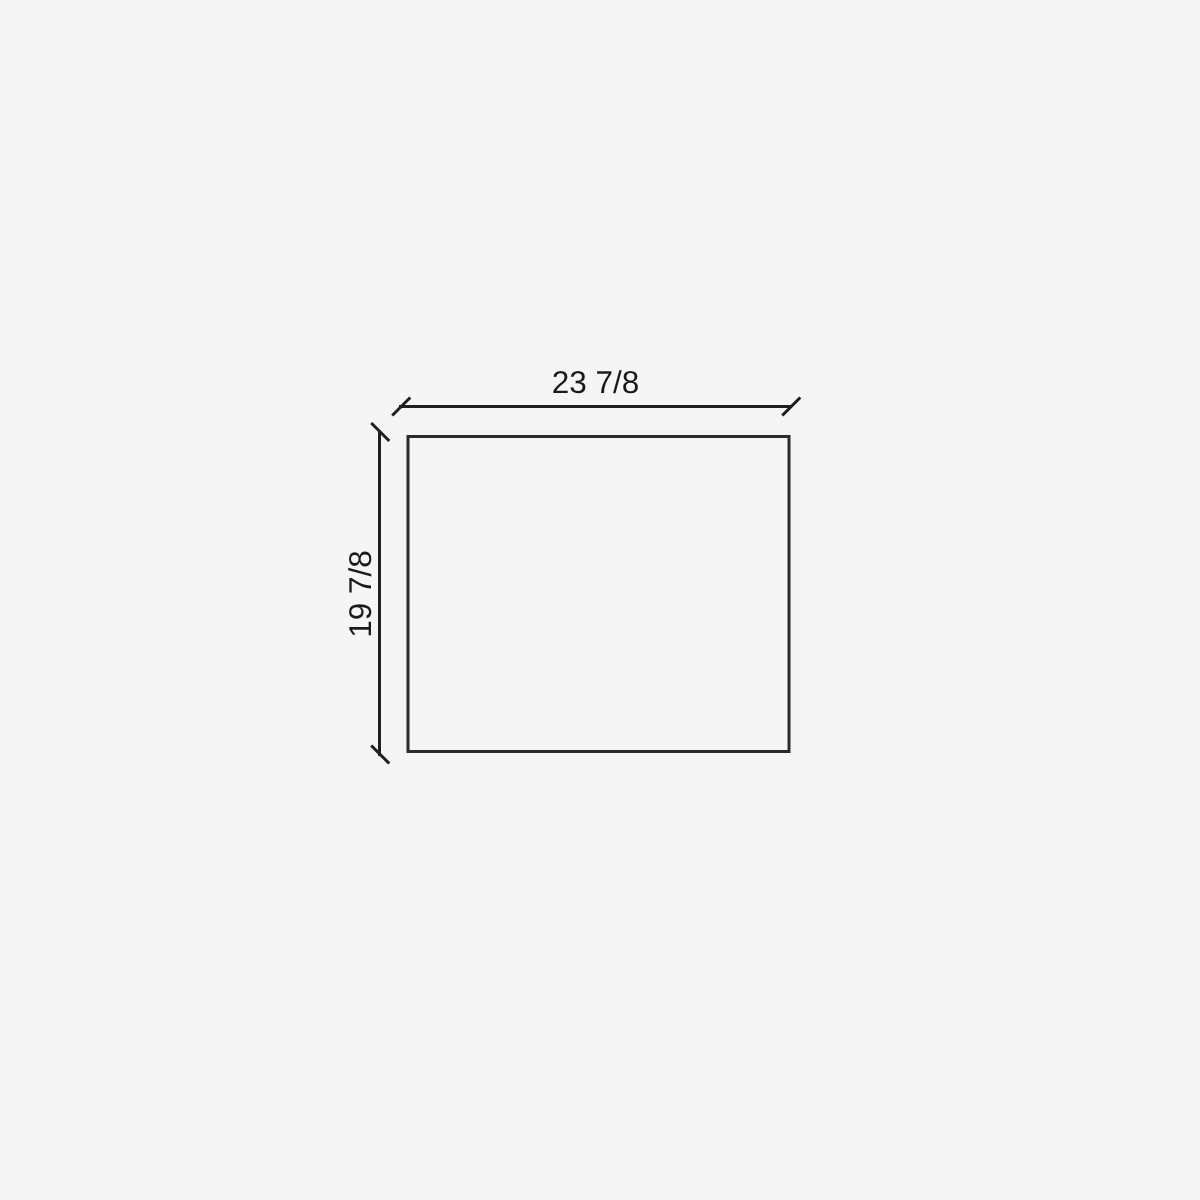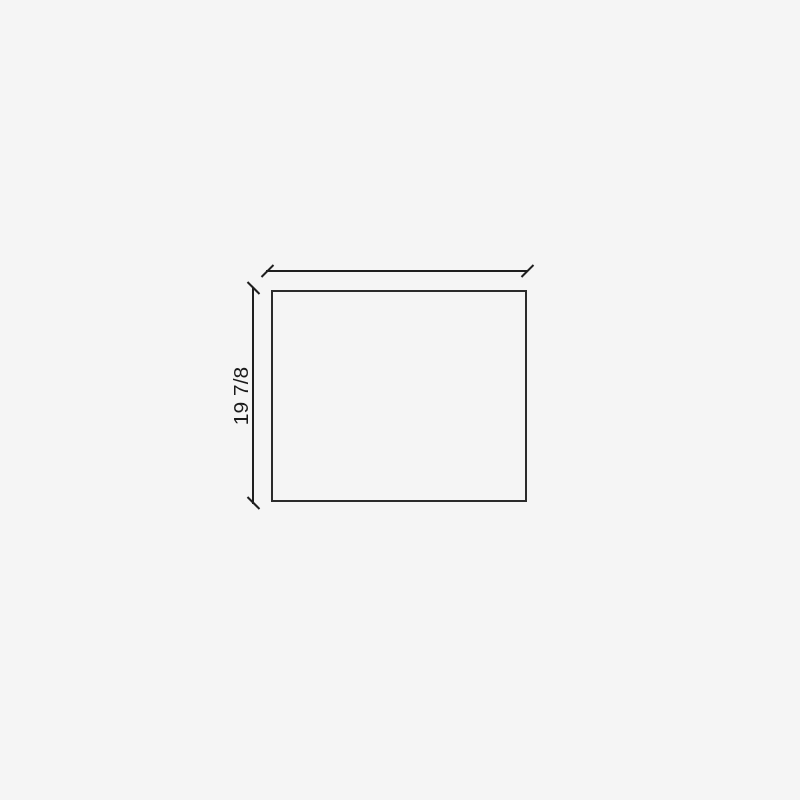--- a/index.html
+++ b/index.html
@@ -98,19 +98,20 @@
 </head>
 <body>
 
 <div class="canvas">
 
   <div class="rect-outline"></div>
 
   <div class="dim-line-h"></div>
   <div class="tick tick-h-left"></div>
   <div class="tick tick-h-right"></div>
+  <div class="dim-label dim-label-top">23 7/8</div>
 
   <div class="dim-line-v"></div>
   <div class="tick tick-v-top"></div>
   <div class="tick tick-v-bottom"></div>
   <div class="dim-label dim-label-left">19 7/8</div>
 
 </div>
 
 </body></html>

